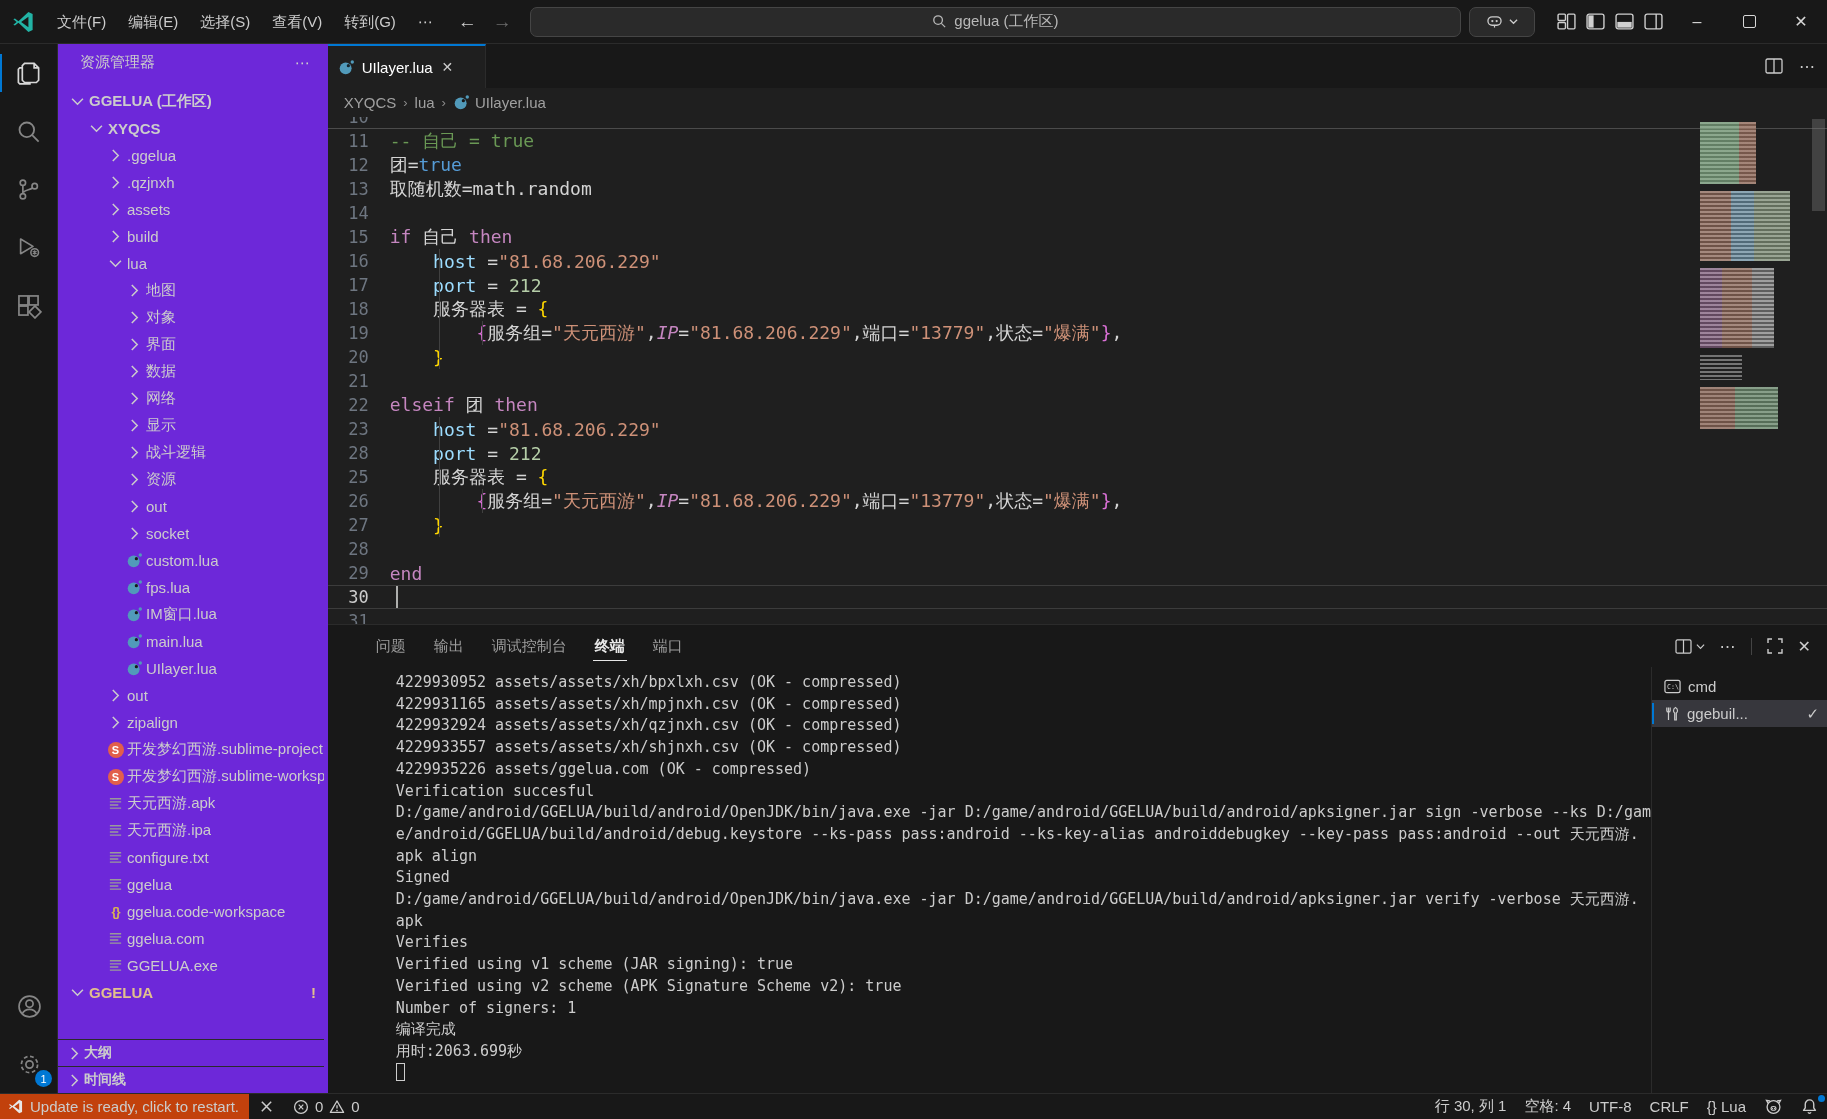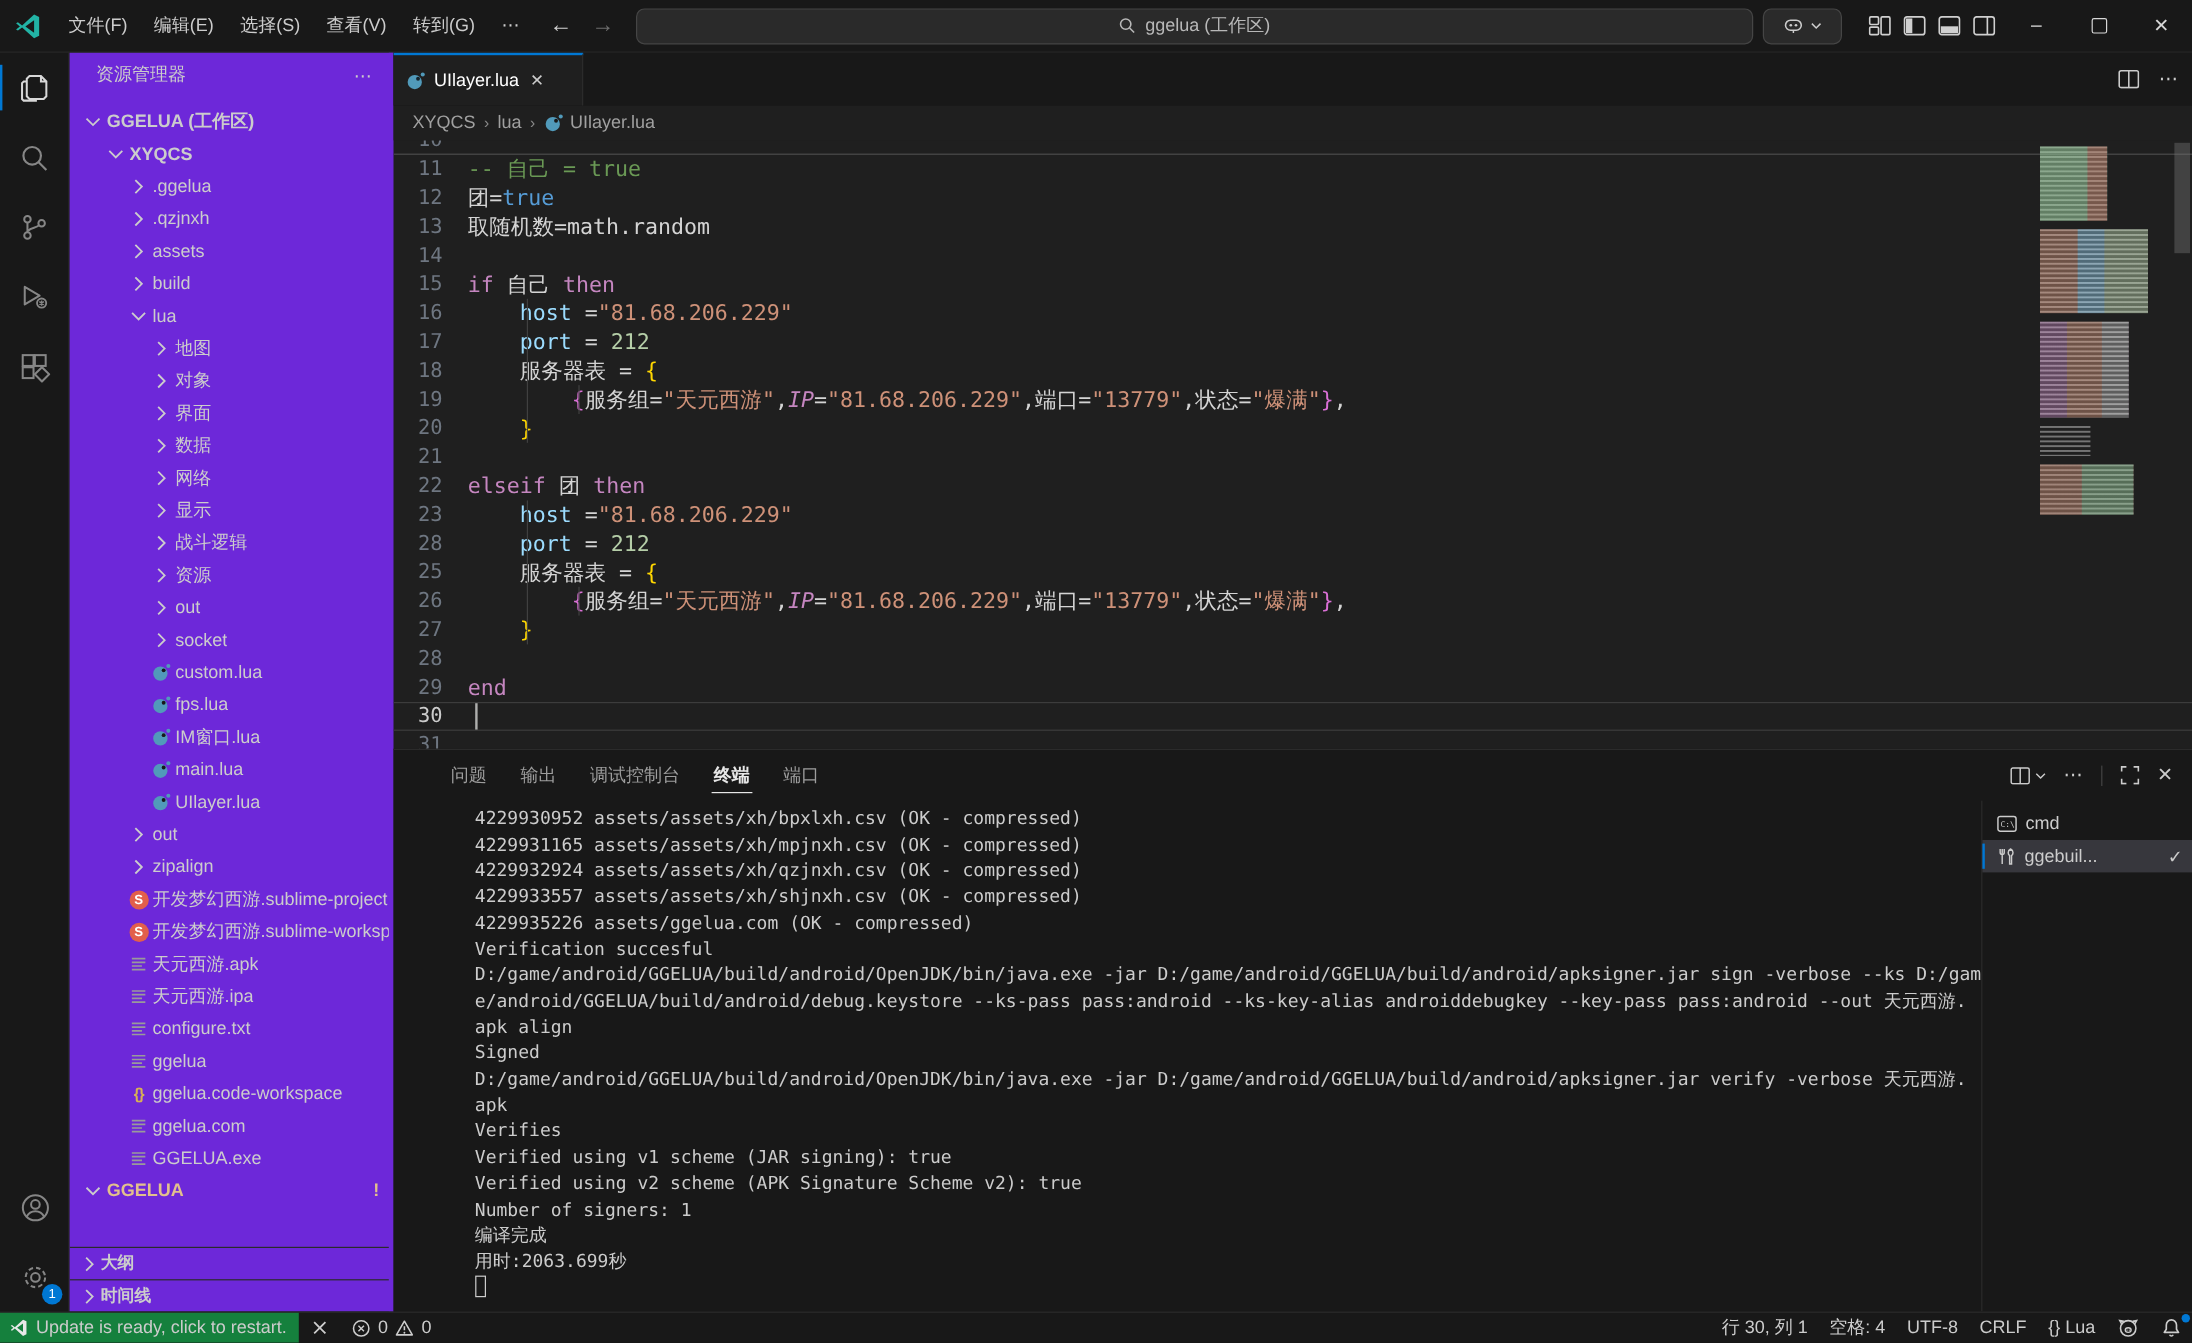--- a/index.html
+++ b/index.html
@@ -100,21 +100,21 @@
   .term-cursor{display:inline-block;width:9px;height:18px;border:1px solid #cccccc;vertical-align:-3px;}
   #terminal-side{width:176px;border-left:1px solid #2b2b2b;padding-top:6px;flex:none;}
   .term-session{height:27px;display:flex;align-items:center;gap:7px;padding:0 8px 0 12px;font-size:15px;color:#cccccc;position:relative;}
   .term-session.selected{background:#37373d;}
   .term-session.selected::before{content:"";position:absolute;left:0;top:3px;bottom:3px;width:2px;background:#0078d4;}
   .term-session .chk{margin-left:auto;color:#cccccc;}
 
   
   #statusbar{position:absolute;left:0;top:1093px;width:1827px;height:26px;background:#181818;border-top:1px solid #2b2b2b;display:flex;align-items:center;font-size:15px;color:#cccccc;}
   .sb-item{display:flex;align-items:center;gap:6px;padding:0 9px;height:26px;white-space:nowrap;}
-  #sb-update{background:#15803d;padding:0 10px 0 8px;gap:7px;}
+  #sb-update{background:#c2410c;padding:0 10px 0 8px;gap:7px;}
   #sb-right{margin-left:auto;display:flex;align-items:flex-end;}
   .sb-dot{position:absolute;right:2px;top:1px;width:7px;height:7px;border-radius:50%;background:#0078d4;}
   svg{flex:none;}
 </style>
 </head>
 <body>
 
 <div id="window">
 
   <div id="titlebar">

